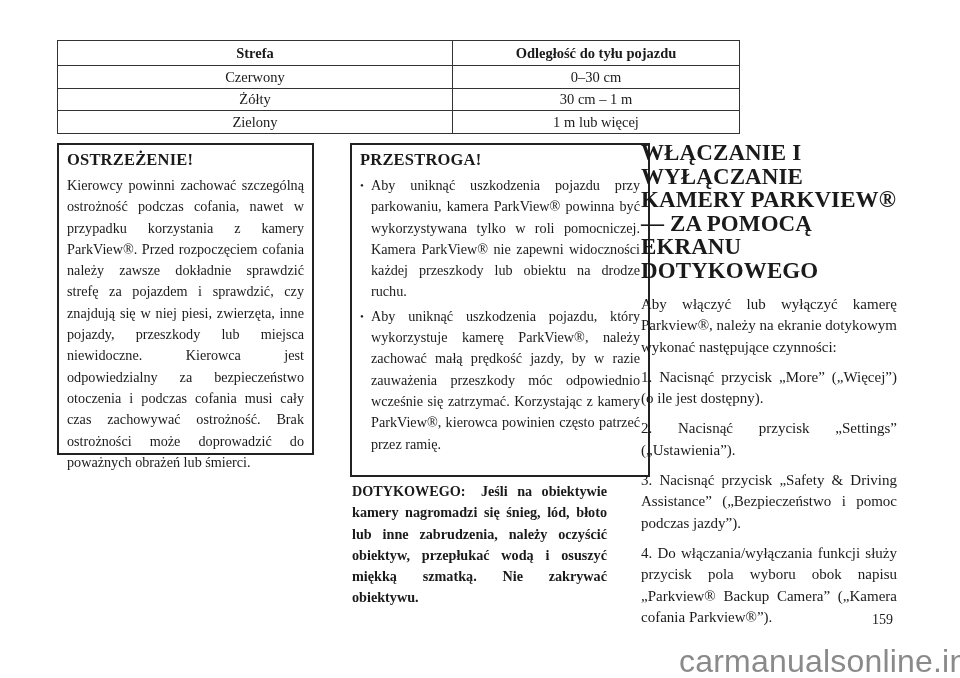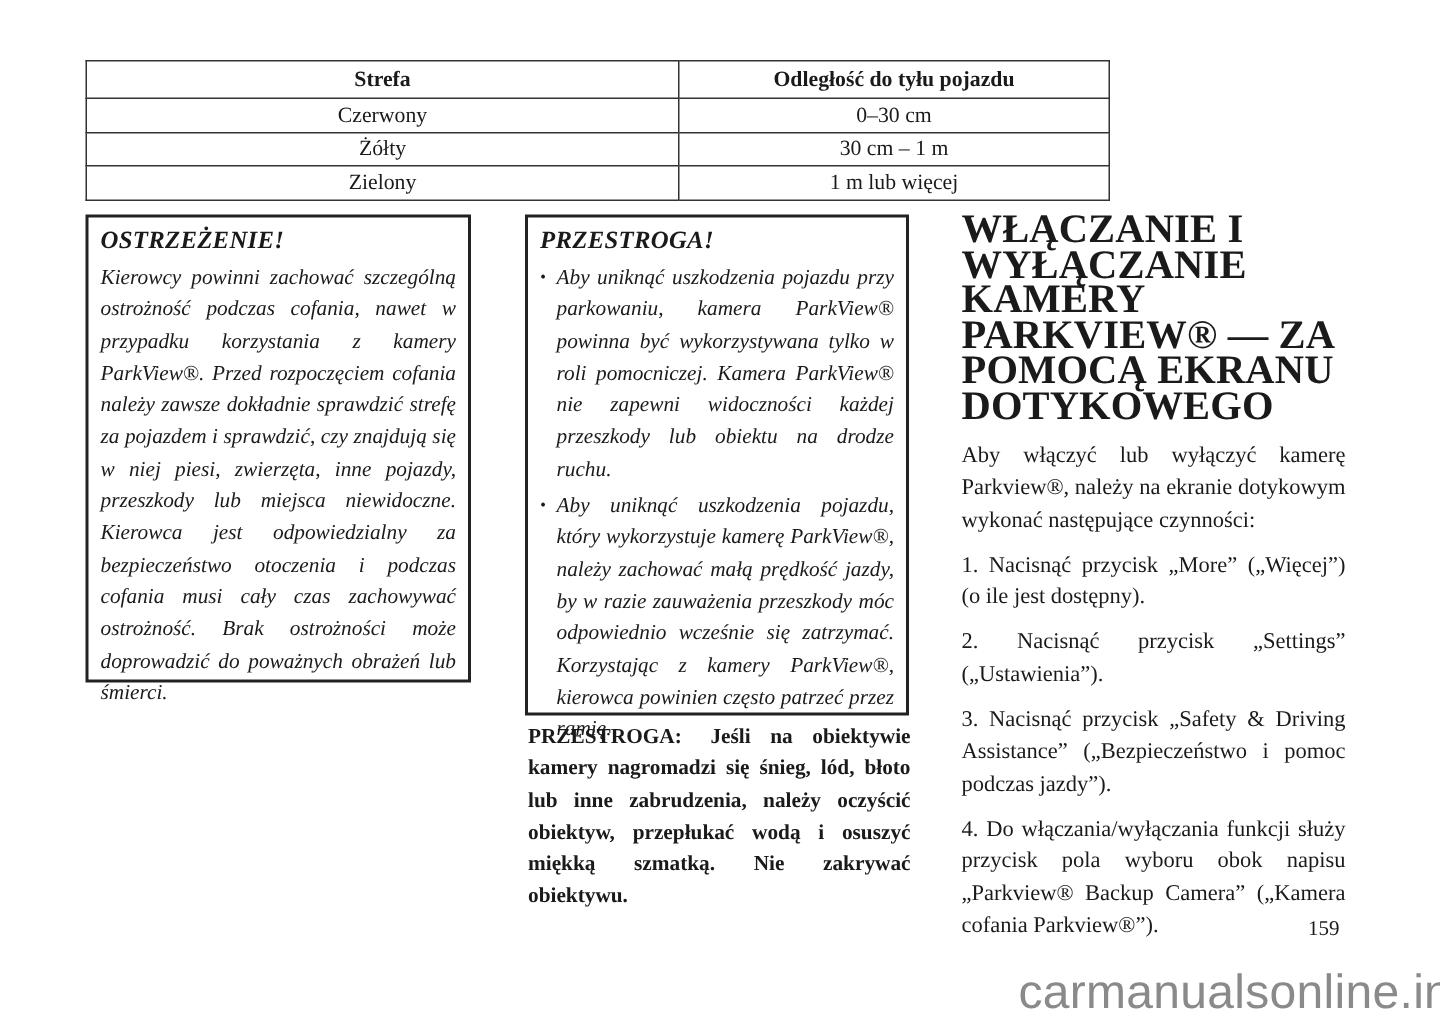--- a/index.html
+++ b/index.html
@@ -14,44 +14,43 @@
   }
   .zone-table th, .zone-table td {
     border: 1.5px solid #333; text-align: center; height: 21.5px; padding: 0;
   }
   .zone-table th { font-weight: bold; height: 24px; }
   .zone-table .c1 { width: 394px; }
 
   .box {
     position: absolute; border: 2px solid #222; box-sizing: border-box;
     padding: 5px 8px 18px 8px;
-    font-style: italic;
   }
   .box h3 {
     margin: 0 0 5px 0; font-size: 16.5px; font-weight: bold; letter-spacing: 0.2px;
   }
   .box p, .box li {
     margin: 0; font-size: 14.2px; line-height: 21.3px; text-align: justify;
   }
   .warning { left: 57px; top: 143px; width: 257px; height: 312px; }
-  .caution { left: 350px; top: 143px; width: 256px; height: 334px; }
+  .caution { left: 350px; top: 143px; width: 300px; height: 334px; }
   .caution ul { list-style: none; margin: 0; padding: 0; }
   .caution li { position: relative; padding-left: 11px; }
   .caution li .bullet { position: absolute; left: 0; top: 0; font-size: 11px; }
   .caution li + li { margin-top: 3px; }
 
   .info {
     position: absolute; left: 352px; top: 481px; width: 255px;
     font-size: 14.2px; line-height: 21.3px; font-weight: bold; text-align: justify; margin: 0;
   }
   .info .lbl { margin-right: 6px; }
 
   .right-col { position: absolute; left: 641px; top: 141px; width: 256px; }
   .right-col h2 {
-    margin: 0; font-size: 27px; line-height: 23.5px; font-weight: bold; letter-spacing: 0.1px;
+    margin: 0; font-size: 23px; line-height: 23.5px; font-weight: bold; letter-spacing: 0.1px;
   }
   .right-col p {
     margin: 0 0 9px 0; font-size: 15px; line-height: 21.3px; text-align: justify;
   }
   .right-col .intro { margin-top: 12px; }
   .right-col .step { margin-top: 0; }
   .page-num {
     position: absolute; left: 872px; top: 612px; font-size: 14px;
   }
   .watermark {
@@ -99,21 +98,21 @@
       <span>Aby uniknąć uszkodzenia pojazdu przy parkowaniu, kamera ParkView® powinna być wykorzystywana tylko w roli pomocniczej. Kamera ParkView® nie zapewni widoczności każdej przeszkody lub obiektu na drodze ruchu.</span>
     </li>
     <li>
       <span class="bullet">•</span>
       <span>Aby uniknąć uszkodzenia pojazdu, który wykorzystuje kamerę ParkView®, należy zachować małą prędkość jazdy, by w razie zauważenia przeszkody móc odpowiednio wcześnie się zatrzymać. Korzystając z kamery ParkView®, kierowca powinien często patrzeć przez ramię.</span>
     </li>
   </ul>
 </div>
 
 <p class="info">
-  <span class="lbl">PRZESTROGA:</span>
+  <span class="lbl">DOTYKOWEGO:</span>
   <span>Jeśli na obiektywie kamery nagromadzi się śnieg, lód, błoto lub inne zabrudzenia, należy oczyścić obiektyw, przepłukać wodą i osuszyć miękką szmatką. Nie zakrywać obiektywu.</span>
 </p>
 
 <div class="right-col">
   <h2>WŁĄCZANIE I WYŁĄCZANIE KAMERY PARKVIEW® — ZA POMOCĄ EKRANU DOTYKOWEGO</h2>
   <p class="intro">Aby włączyć lub wyłączyć kamerę Parkview®, należy na ekranie dotykowym wykonać następujące czynności:</p>
   <p class="step">1.  Nacisnąć przycisk „More” („Więcej”) (o ile jest dostępny).</p>
   <p class="step">2.  Nacisnąć przycisk „Settings” („Ustawienia”).</p>
   <p class="step">3.  Nacisnąć przycisk „Safety &amp; Driving Assistance” („Bezpieczeństwo i pomoc podczas jazdy”).</p>
   <p class="step">4. Do włączania/wyłączania funkcji służy przycisk pola wyboru obok napisu „Parkview® Backup Camera” („Kamera cofania Parkview®”).</p>

